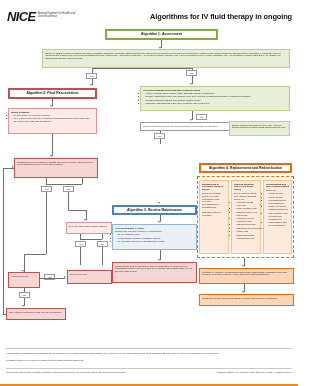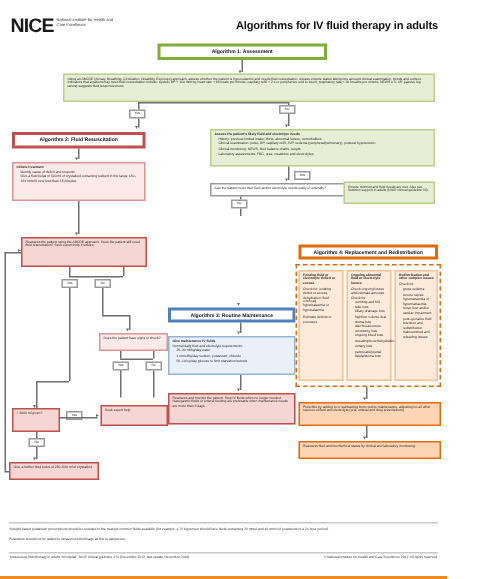--- a/index.html
+++ b/index.html
@@ -7,21 +7,21 @@
     width:298px;height:386px;
     background:#ffffff;
     font-family:"Liberation Sans",sans-serif;
     overflow:hidden;
     position:relative;
     color:#231f20;
   }
   .page{position:absolute;inset:0;}
 
   
-  .nice-logo{position:absolute;left:7px;top:10px;display:flex;align-items:flex-start;gap:2px;}
+  .nice-logo{position:absolute;left:7px;top:10px;display:flex;align-items:flex-start;gap:2px;font-style:italic;}
   .nice-word{font-family:"Liberation Sans",sans-serif;font-weight:bold;font-size:13px;letter-spacing:-0.6px;color:#1a1a1a;line-height:13px;}
   .nice-sub{font-size:2.7px;line-height:3.3px;color:#3a3a3a;padding-top:2px;max-width:40px;}
   .doc-title{position:absolute;right:6px;top:12px;font-size:7.4px;font-weight:bold;color:#111;letter-spacing:-0.1px;}
 
   
   .box{position:absolute;box-sizing:border-box;font-size:2.25px;line-height:2.9px;padding:1.5px 2px;}
   .hdr{font-weight:bold;text-align:center;display:flex;align-items:center;justify-content:center;}
   .t-greenfill{background:#e6eed5;border:1px solid #b9cf8e;}
   .hdr.g{background:#ffffff;border:2px solid #7fae3b;font-size:3.4px;color:#111;}
   .hdr.r{background:#ffffff;border:2px solid #c0504d;font-size:3.4px;color:#111;}
@@ -58,21 +58,21 @@
 </style>
 </head>
 <body>
 
 <div class="page">
 
   <div class="nice-logo">
     <div class="nice-word">NICE</div>
     <div class="nice-sub">National Institute for Health and Care Excellence</div>
   </div>
-  <div class="doc-title">Algorithms for IV fluid therapy in adults</div>
+  <div class="doc-title">Algorithms for IV fluid therapy in ongoing</div>
 
   <div class="box hdr g" style="left:105px;top:29px;width:113px;height:11px;">Algorithm 1: Assessment</div>
 
   <div class="ln vl" style="left:161px;top:40px;height:8px;"></div>
   <div class="arw d" style="left:159.3px;top:47px;"></div>
 
   <div class="box t-greenfill" style="left:42px;top:49px;width:248px;height:19px;">
     <span>Using an ABCDE (Airway, Breathing, Circulation, Disability, Exposure) approach, assess whether the patient is hypovolaemic and needs fluid resuscitation. Assess volume status taking into account clinical examination, trends and context. Indicators that a patient may need fluid resuscitation include: systolic BP &lt; 100 mmHg; heart rate &gt; 90 beats per minute; capillary refill &gt; 2 s or peripheries cold to touch; respiratory rate &gt; 20 breaths per minute; NEWS ≥ 5; 45° passive leg raising suggests fluid responsiveness.</span>
   </div>
 

